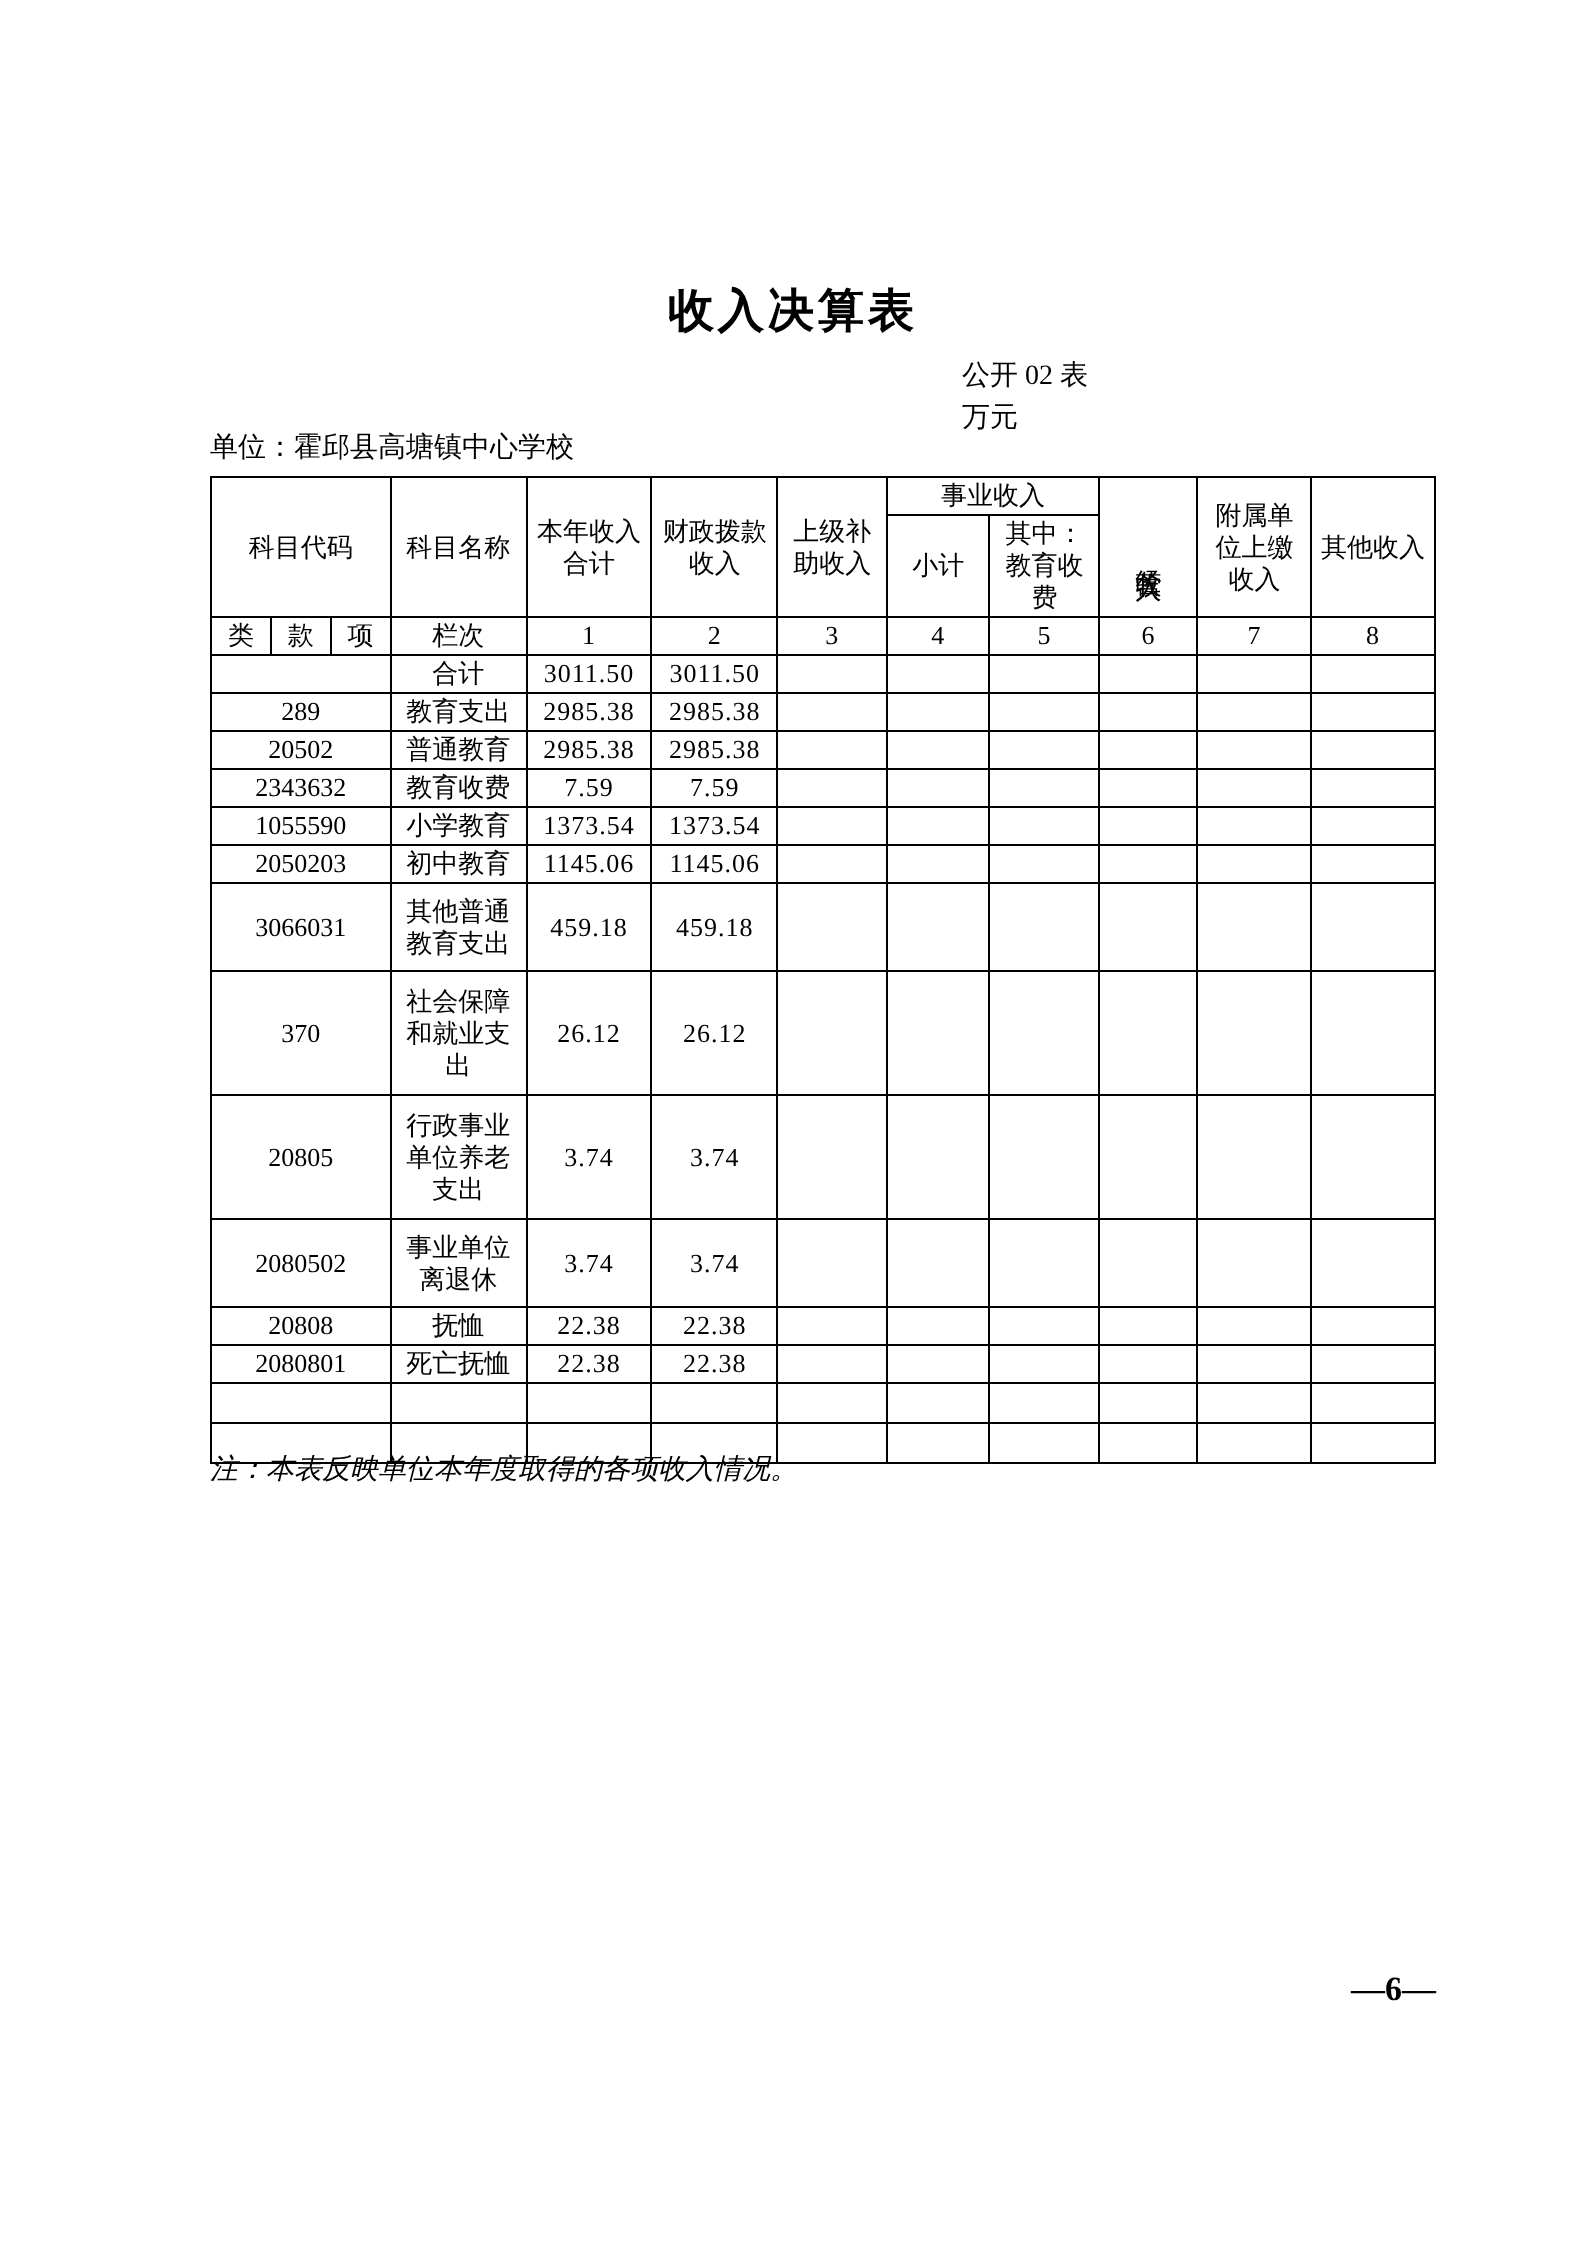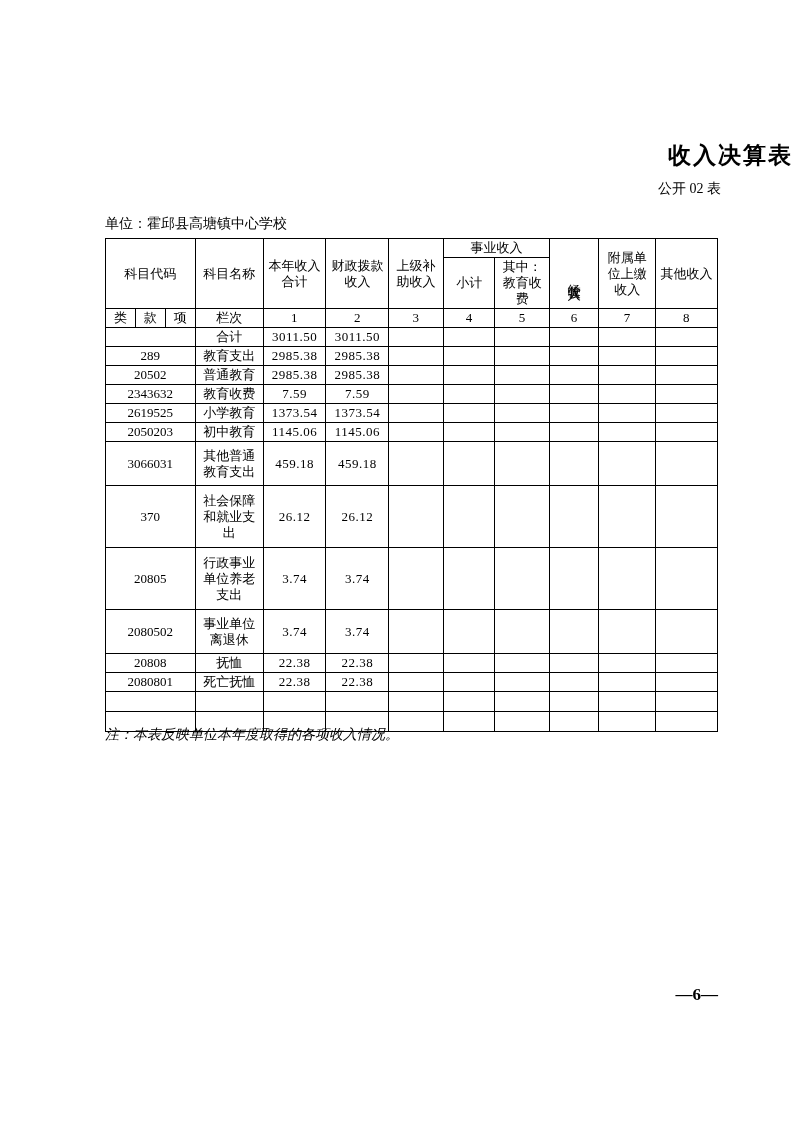--- a/index.html
+++ b/index.html
@@ -19,32 +19,31 @@
     position: absolute;
     left: 0; top: 0;
     width: 793px;
     height: 1122px;
   }
   .title {
     position: absolute;
     left: 0;
     top: 140px;
     width: 793px;
-    text-align: right;
+    text-align: center;
     font-size: 23px;
     font-weight: bold;
     letter-spacing: 2px;
     font-family: "DejaVu Serif", "Liberation Serif", serif;
   }
   .meta-right {
     position: absolute;
     right: 72px;
     top: 178px;
     width: 240px;
-    text-align: right;
     font-size: 14px;
     line-height: 21px;
   }
   .unit-line {
     position: absolute;
     left: 105px;
     top: 215px;
     font-size: 14px;
     font-weight: normal;
   }
@@ -114,20 +113,21 @@
 </style>
 </head>
 <body>
 
 <div class="page">
 
   <div class="title">收入决算表</div>
 
   <div class="meta-right">
     <div>公开 02 表</div>
+    <div>万元</div>
   </div>
 
   <div class="unit-line">单位：霍邱县高塘镇中心学校</div>
 
   <table class="main">
     <colgroup>
       <col class="r-sub">
         <col class="r-sub">
         <col class="r-sub">
       <col class="r-name">
@@ -218,21 +218,21 @@
         <td class="num">7.59</td>
         <td class="num"></td>
         <td class="num"></td>
         <td class="num"></td>
         <td class="num"></td>
         <td class="num"></td>
         <td class="num"></td>
       </tr>
 
       <tr>
-        <td colspan="3" class="left">2619525</td>
+        <td colspan="3" class="left">1055590</td>
         <td class="left">小学教育</td>
         <td class="num">1373.54</td>
         <td class="num">1373.54</td>
         <td class="num"></td>
         <td class="num"></td>
         <td class="num"></td>
         <td class="num"></td>
         <td class="num"></td>
         <td class="num"></td>
       </tr>

